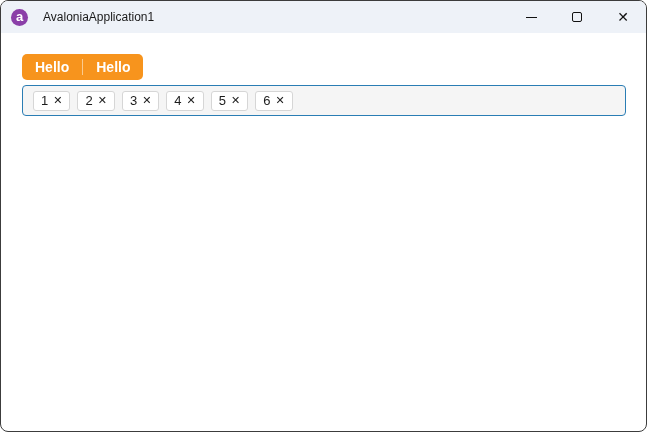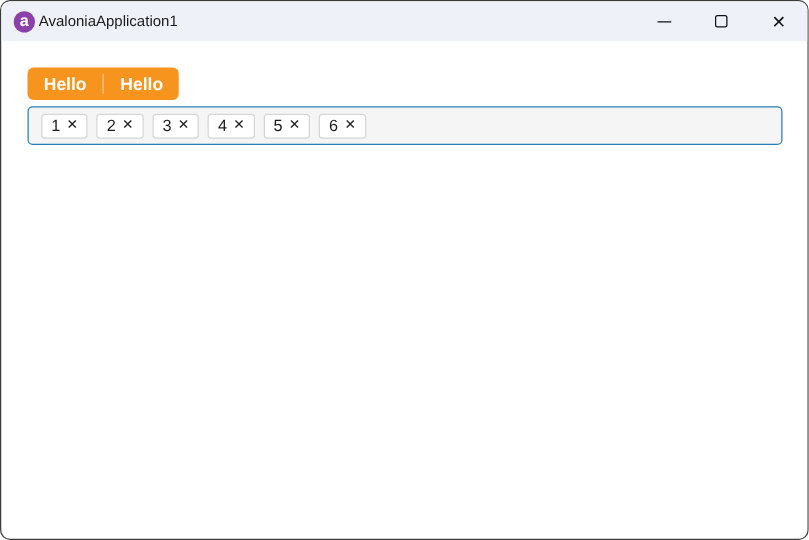--- a/index.html
+++ b/index.html
@@ -28,21 +28,21 @@
     width: 17px; height: 17px;
     border-radius: 50%;
     background: var(--icon-purple, #8b3fa8);
     color: #ffffff;
     font-weight: 700; font-size: 13px; line-height: 16px;
     display: flex; align-items: center; justify-content: center;
     flex: none;
   }
   .app-icon span { position: relative; top: -0.5px; }
   .title-text {
-    margin-left: 3px;
+    margin-left: 15px;
     font-size: 12px; color: #1a1a1a;
     white-space: nowrap;
   }
   .caption-controls { margin-left: auto; display: flex; height: 32px; }
   .caption-btn {
     width: 46px; height: 32px;
     display: flex; align-items: center; justify-content: center;
     color: #111; cursor: default;
   }
   .glyph-min { width: 11px; height: 0; border-top: 1.2px solid #111; display: block; }

